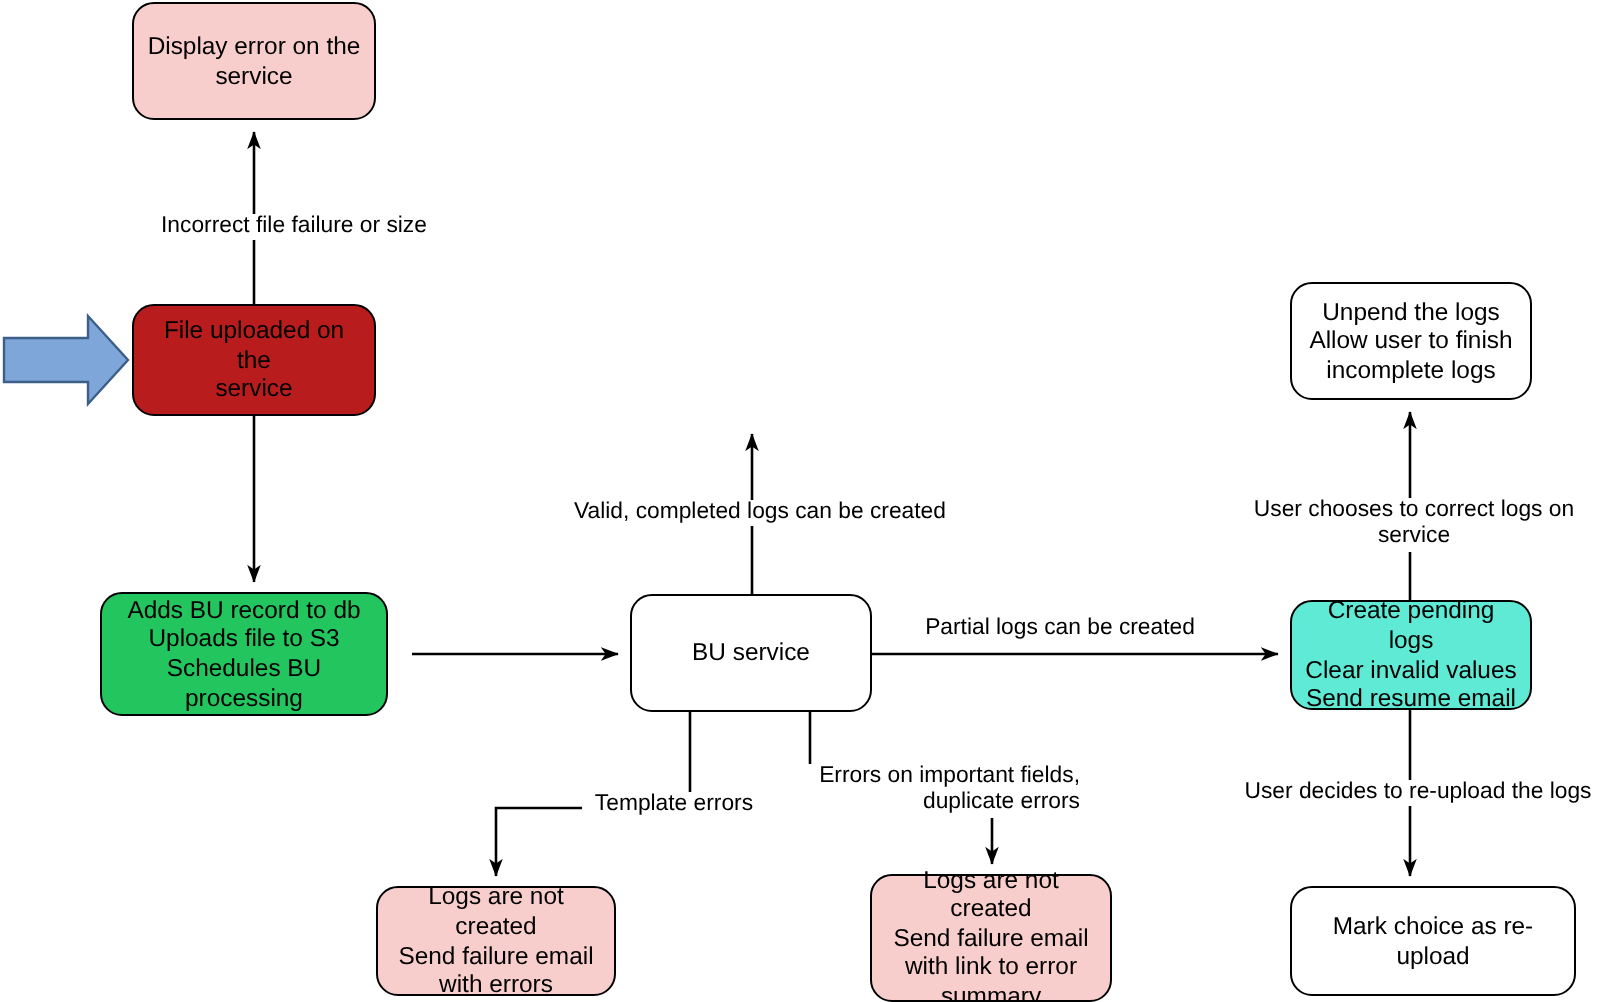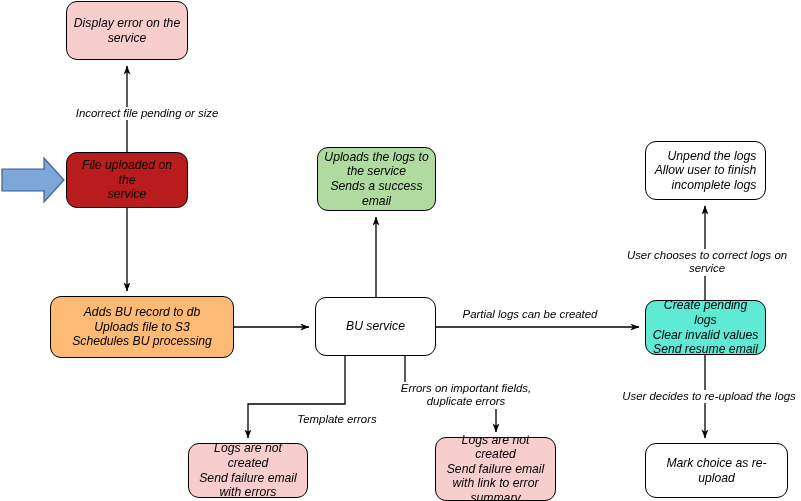--- a/index.html
+++ b/index.html
@@ -1,18 +1,18 @@
 <!DOCTYPE html>
 <html><head>
 <meta charset="utf-8">
 <style>
   html,body{margin:0;padding:0;background:#ffffff;}
   body{width:801px;height:501px;position:relative;overflow:hidden;
        font-family:"Liberation Sans","DejaVu Sans",sans-serif;}
-  #canvas{position:absolute;left:0;top:0;width:801px;height:501px;font-style:italic;}
+  #canvas{position:absolute;left:0;top:0;width:801px;height:501px;}
   svg.edges{position:absolute;left:0;top:0;width:801px;height:501px;pointer-events:none;}
   .node{position:absolute;box-sizing:border-box;border:1.3px solid #000;
         border-radius:11px;display:flex;align-items:center;justify-content:center;
         text-align:center;color:#000;font-size:12.2px;line-height:14.6px;
         background:#ffffff;padding:2px 5px;white-space:pre-line;}
   .elabel{position:absolute;font-size:11.4px;color:#000;line-height:13.4px;
           text-align:center;white-space:pre-line;background:#ffffff;padding:0 2px;}
 </style>
 </head>
 <body>
@@ -50,59 +50,56 @@
       <path d="M2,169 L44,169 L44,158 L64,180 L44,202 L44,191 L2,191 Z" fill="#7ea6d9" stroke="#3c5f8a" stroke-width="1.2"></path>
     </g>
   </svg>
 
   <div class="node" style="left:66px;top:1px;width:122px;height:59px;background:#f8cecc;">Display error on the
 service</div>
 
   <div class="node" style="left:66px;top:152px;width:122px;height:56px;background:#b91c1c;">File uploaded on the
 service</div>
 
-  <div class="node" style="left:50px;top:296px;width:184px;height:62px;background:#fdba74;text-align:center;">Adds BU record to db
+  <div class="node" style="left:50px;top:296px;width:144px;height:62px;background:#22c55e;text-align:center;">Adds BU record to db
 Uploads file to S3
 Schedules BU processing</div>
 
-  <div class="node" style="left:317px;top:147px;width:119px;height:64px;background:#b0dba0;">Uploads the logs to
-the service
-Sends a success
-email</div>
 
   <div class="node" style="left:315px;top:297px;width:121px;height:59px;background:#ffffff;">BU service</div>
 
-  <div class="node" style="left:645px;top:141px;width:121px;height:59px;background:#ffffff;text-align:right;">Unpend the logs
+  <div class="node" style="left:645px;top:141px;width:121px;height:59px;background:#ffffff;">Unpend the logs
 Allow user to finish
 incomplete logs</div>
 
   <div class="node" style="left:645px;top:300px;width:121px;height:55px;background:#5eead4;">Create pending logs
 Clear invalid values
 Send resume email</div>
 
   <div class="node" style="left:188px;top:443px;width:120px;height:55px;background:#f8cecc;">Logs are not created
 Send failure email
 with errors</div>
 
   <div class="node" style="left:435px;top:437px;width:121px;height:64px;background:#f8cecc;">Logs are not created
 Send failure email
 with link to error
 summary</div>
 
   <div class="node" style="left:645px;top:443px;width:143px;height:55px;background:#ffffff;">Mark choice as re-
 upload</div>
 
-  <div class="elabel" style="left:55px;top:107px;width:180px;">Incorrect file pending or size</div>
+  <div class="elabel" style="left:55px;top:107px;width:180px;">Incorrect file failure or size</div>
 
 
+  <div class="elabel" style="left:283px;top:250px;width:190px;">Valid, completed logs can be created</div>
 
   <div class="elabel" style="left:455px;top:308px;width:146px;">Partial logs can be created</div>
 
   <div class="elabel" style="left:607px;top:249px;width:196px;">User chooses to correct logs on service</div>
 
   <div class="elabel" style="left:617px;top:390px;width:180px;text-align:center;">User decides to re-upload the logs</div>
 
-  <div class="elabel" style="left:291px;top:396px;width:88px;margin-top:17px;">Template errors</div>
+  <div class="elabel" style="left:291px;top:396px;width:88px;">Template errors</div>
 
-  <div class="elabel" style="left:390px;top:382px;width:148px;">Errors on important fields,
+  <div class="elabel" style="left:390px;top:382px;width:148px;text-align:right;">Errors on important fields,
 duplicate errors</div>
 
 </div>
 
 </body></html>

